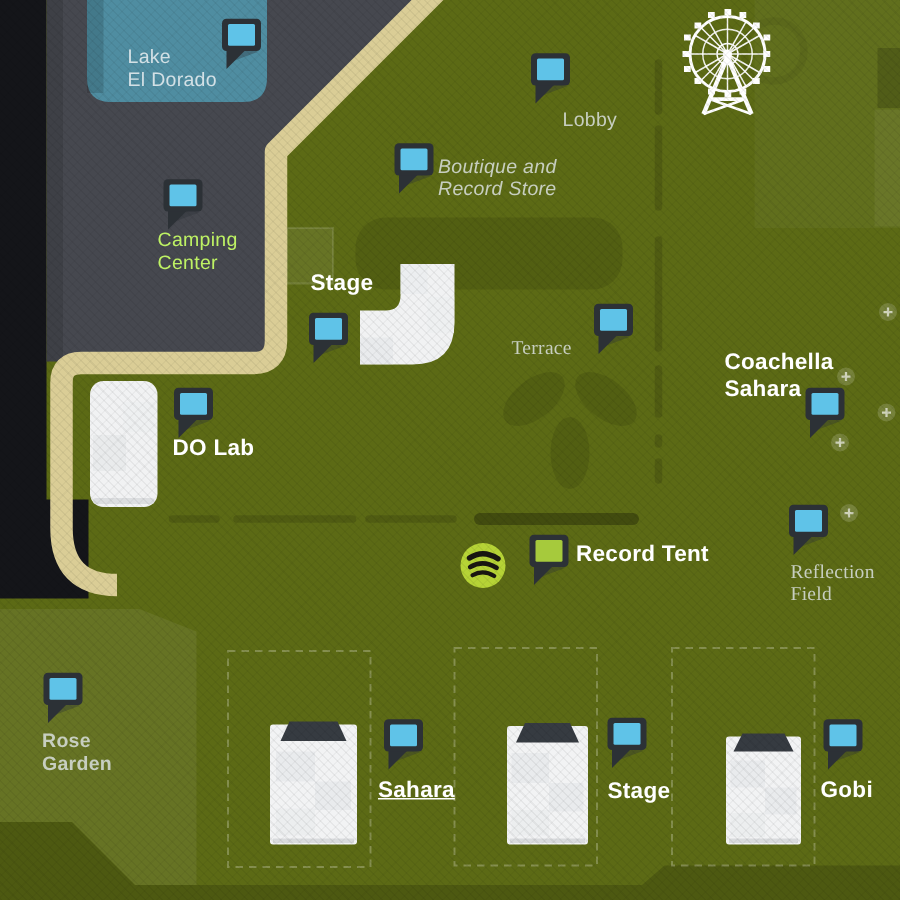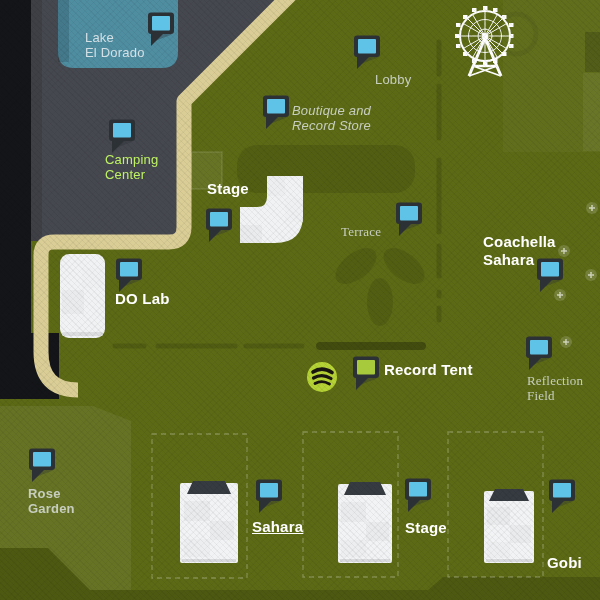--- a/index.html
+++ b/index.html
@@ -329,16 +329,16 @@
         <div class="map-label bold" style="left: 405px; top: 519px;">Stage</div>
       </div>
       <div>
         <div class="pin" style="left: 548px; top: 479px;">
 <svg width="28" height="36" viewBox="0 0 28 36">
   <path d="M5,30 L25,22.5 L17,20 L9,27 Z" fill="#2c3136" opacity="0.35"></path>
   <path d="M4,20 L4,34 L18,20 Z" fill="#2c3136"></path>
   <rect x="1" y="0.5" width="26" height="21.5" rx="3" fill="#2c3136"></rect>
   <rect x="5" y="4" width="18" height="14.5" rx="1" fill="#5fc3e8"></rect>
 </svg></div>
-        <div class="map-label bold" style="left: 547px; top: 518px; margin-top: 36px;">Gobi</div>
+        <div class="map-label bold" style="left: 547px; top: 518px;">Gobi</div>
       </div>
     </div>
 </div>
 
 </body></html>

